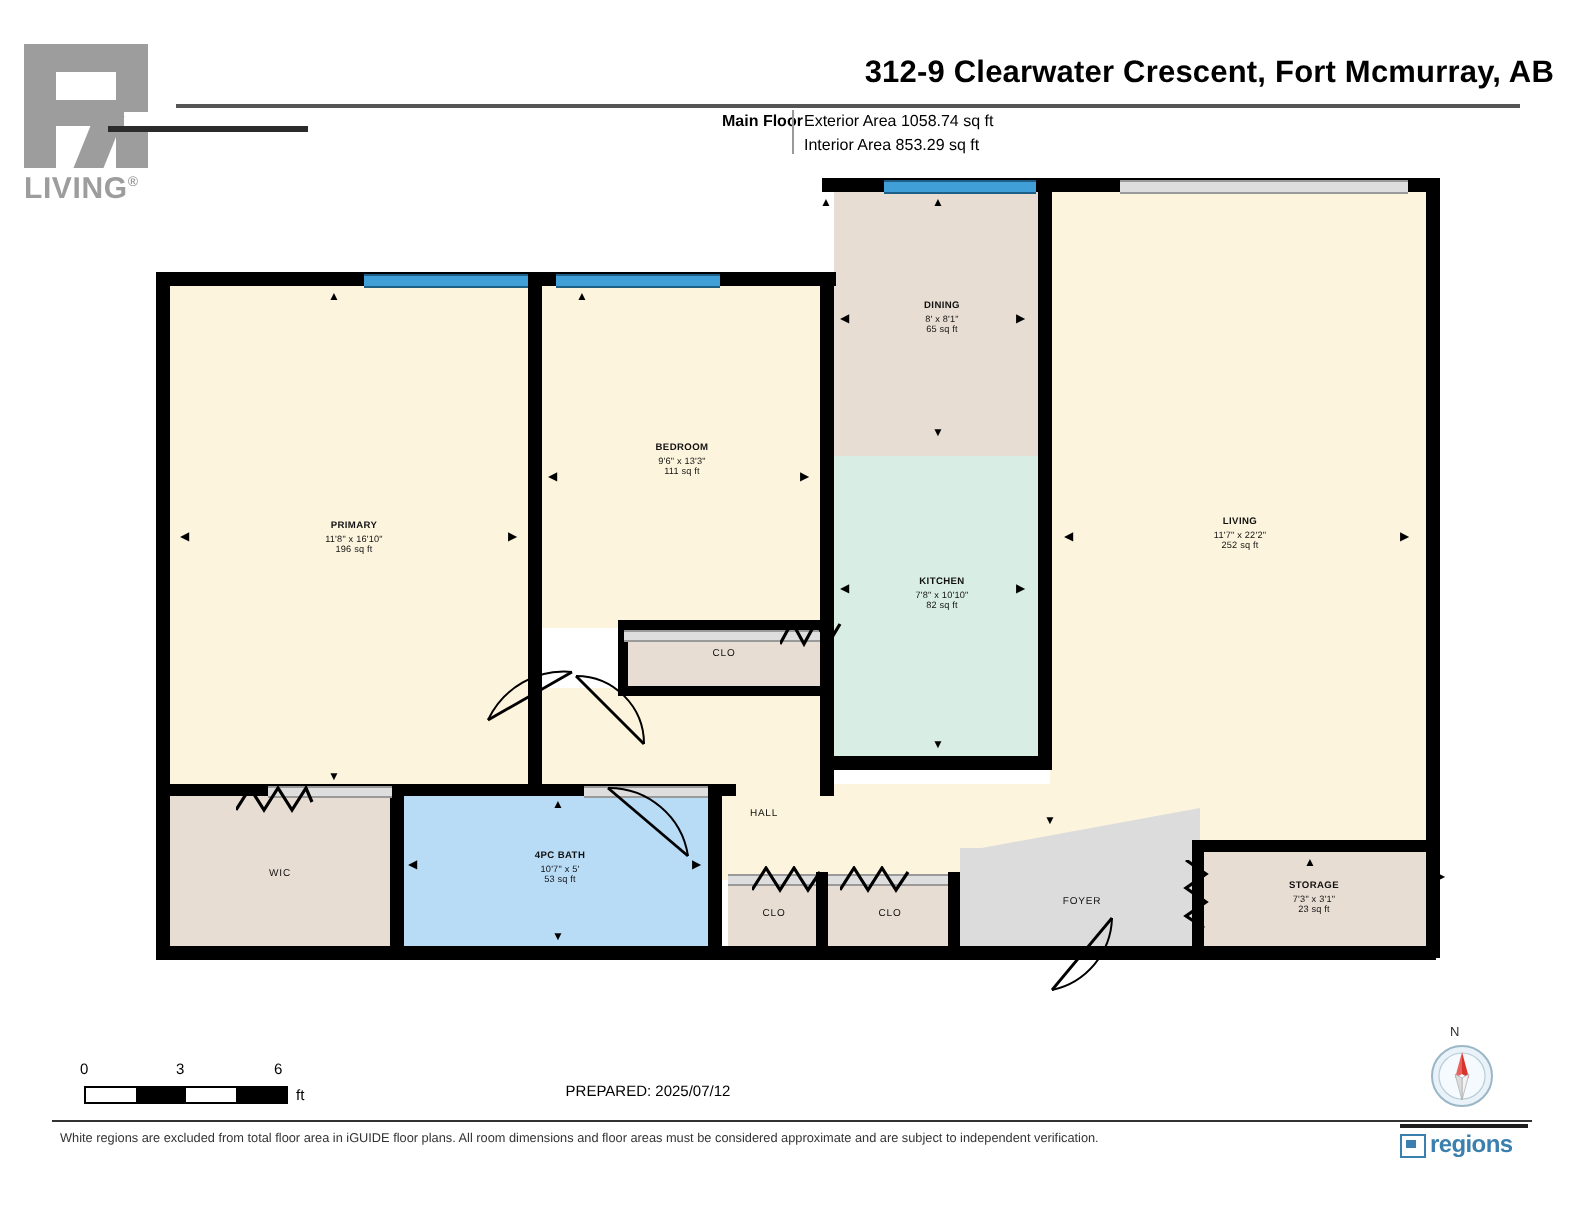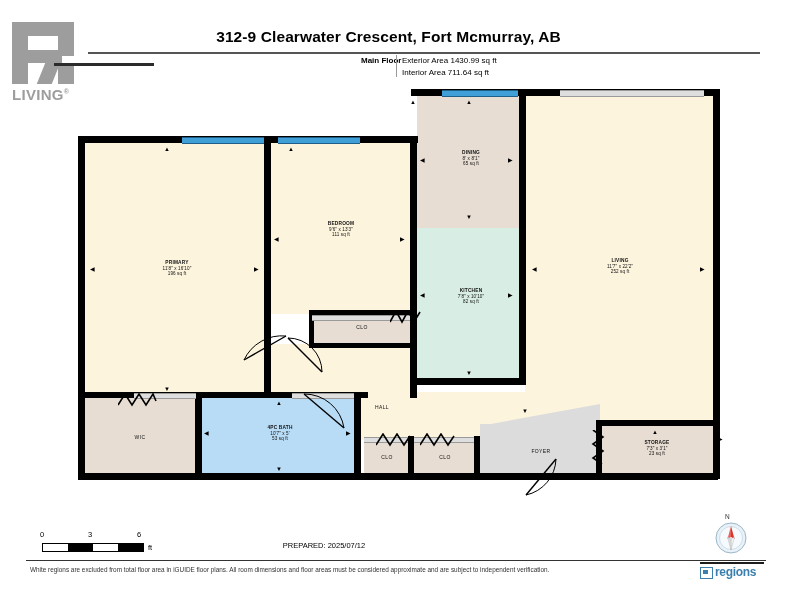--- a/index.html
+++ b/index.html
@@ -1,20 +1,20 @@
 <!DOCTYPE html>
 <html><head>
 <meta charset="utf-8">
 <style>
   html,body{margin:0;padding:0;}
   body{width:792px;height:612px;background:#ffffff;font-family:"Liberation Sans",sans-serif;position:relative;overflow:hidden;}
   .abs{position:absolute;}
 
   
-  #page-title{left:0;top:28px;width:777px;text-align:center;font-size:15.5px;font-weight:bold;color:#000;letter-spacing:.1px;}
+  #page-title{left:0;top:28px;width:777px;text-align:right;font-size:15.5px;font-weight:bold;color:#000;letter-spacing:.1px;}
   #title-rule{left:88px;top:52px;width:672px;height:2px;background:#555;}
   #floor-label{left:361px;top:56px;font-size:8px;font-weight:bold;color:#000;}
   #area-divider{left:396px;top:55px;width:1px;height:22px;background:#999;}
   #area-ext{left:402px;top:56px;font-size:8px;color:#000;}
   #area-int{left:402px;top:68px;font-size:8px;color:#000;}
 
   
   #realtor-logo{left:12px;top:22px;width:104px;height:84px;}
   .rl-block{position:absolute;background:#9d9d9d;}
   #realtor-word{position:absolute;left:0;top:64px;font-size:15px;font-weight:bold;color:#9d9d9d;letter-spacing:.3px;}
@@ -64,22 +64,22 @@
   <div class="rl-block" style="left:30px;top:36px;width:15px;height:26px;transform:skewX(-22deg);"></div>
   <div class="rl-block" style="left:46px;top:42px;width:16px;height:20px;"></div>
   <div id="realtor-bar"></div>
   <div id="realtor-word"><span>LIVING</span><sup>®</sup></div>
 </div>
 
 <div class="abs" id="page-title">312-9 Clearwater Crescent, Fort Mcmurray, AB</div>
 <div class="abs" id="title-rule"></div>
 <div class="abs" id="floor-label">Main Floor</div>
 <div class="abs" id="area-divider"></div>
-<div class="abs" id="area-ext">Exterior Area 1430.99 sq ft</div>
-<div class="abs" id="area-int">Interior Area 711.64 sq ft</div>
+<div class="abs" id="area-ext">Exterior Area 1058.74 sq ft</div>
+<div class="abs" id="area-int">Interior Area 853.29 sq ft</div>
 
 <div class="abs" id="plan">
 
   <div class="room" style="left:84px;top:142px;width:186px;height:255px;background:#fdf4dd;"></div>
 
   <div class="room" style="left:270px;top:142px;width:142px;height:172px;background:#fdf4dd;"></div>
 
   <div class="room" style="left:312px;top:314px;width:100px;height:30px;background:#e8ddd3;"></div>
 
   <div class="room" style="left:270px;top:344px;width:142px;height:53px;background:#fdf4dd;"></div>

